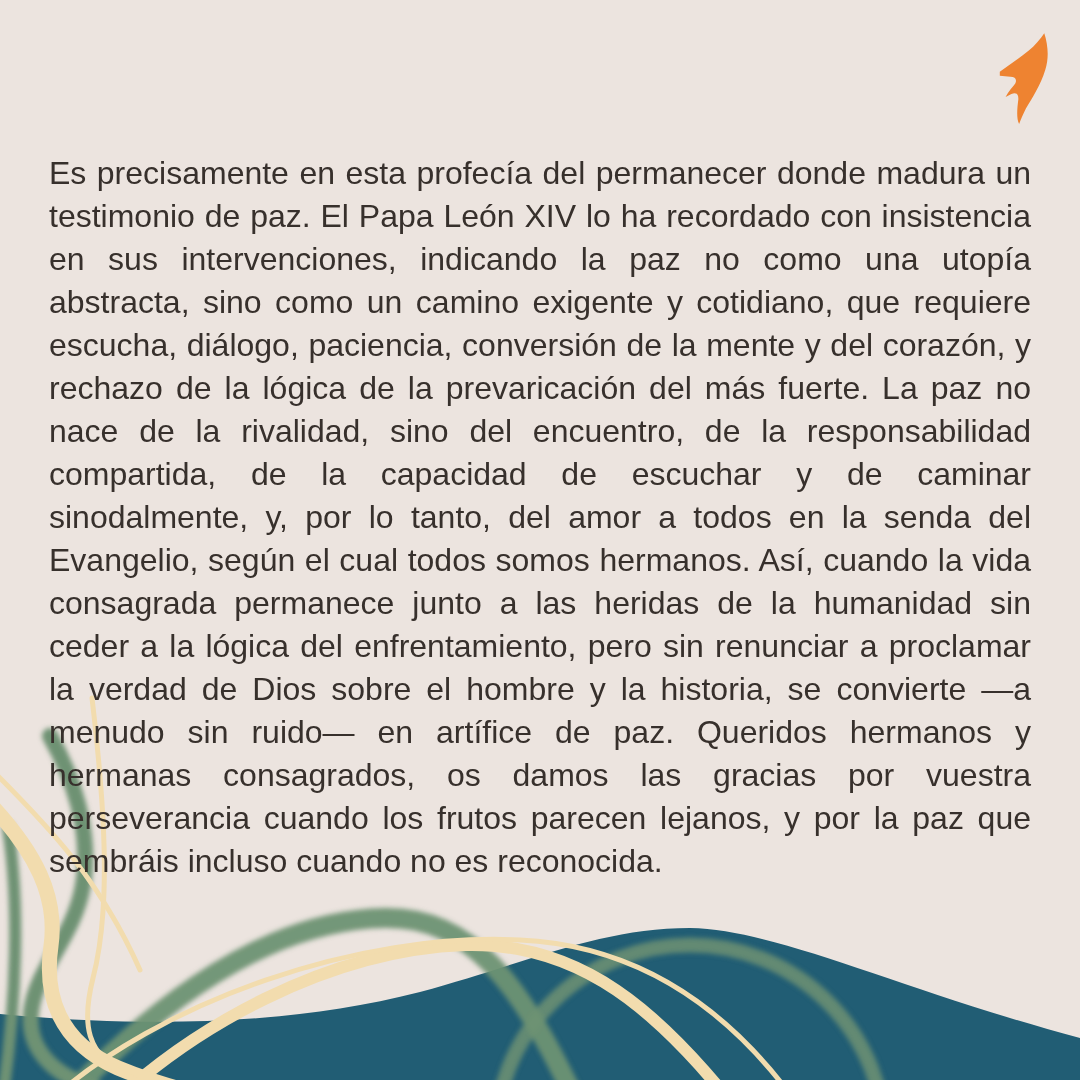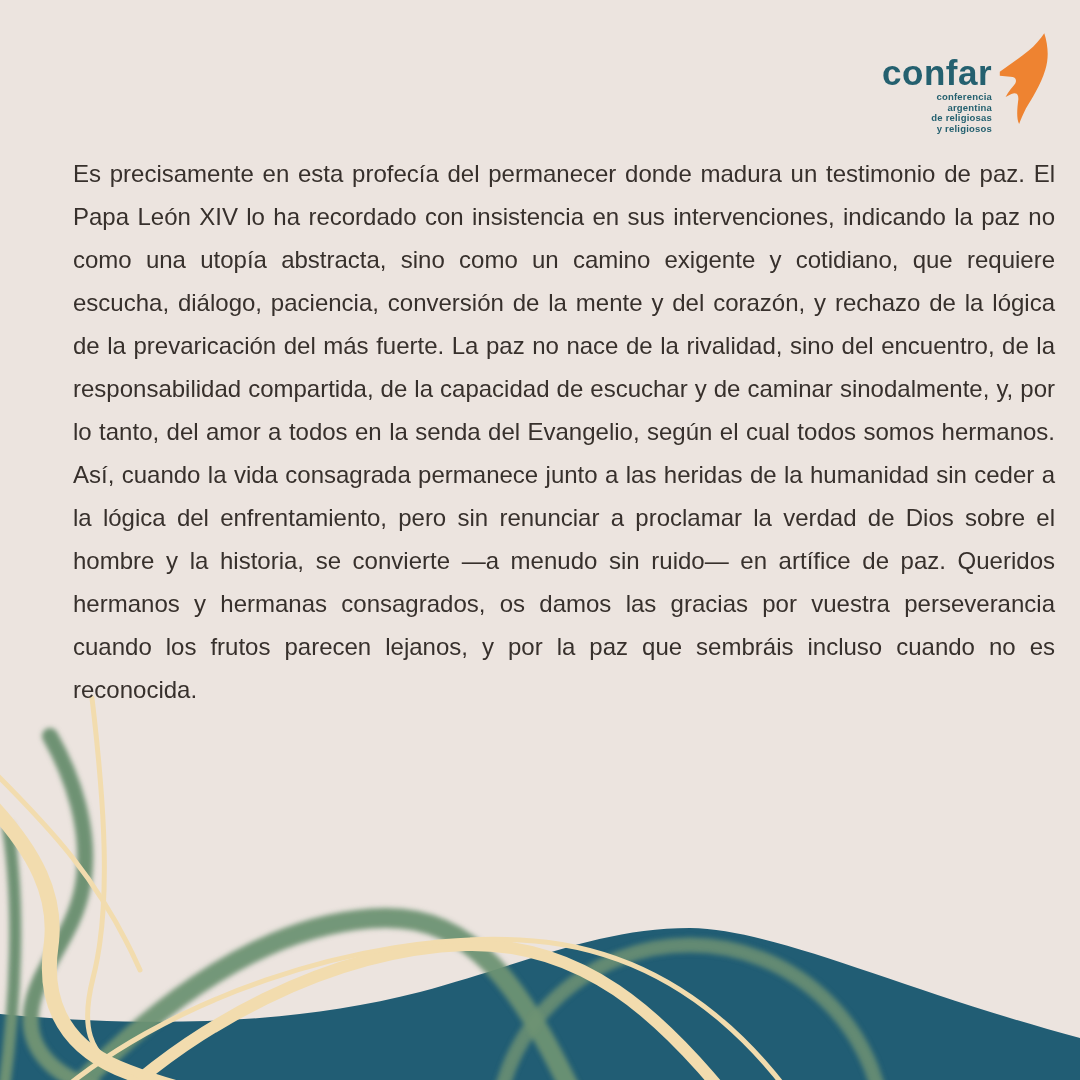--- a/index.html
+++ b/index.html
@@ -46,25 +46,24 @@
     margin-left: 2px;
     flex: 0 0 auto;
   }
 
   
   .body-text {
     position: absolute;
     left: 49px;
     top: 152px;
     width: 982px;
-    font-size: 24px;
+    font-size: 32px;
     line-height: 43px;
     text-align: justify;
     text-justify: inter-word;
-    margin-left: 24px;
   }
 
   
   .decor {
     position: absolute;
     left: 0;
     top: 680px;
     width: 1080px;
     height: 400px;
     display: block;
@@ -97,29 +96,20 @@
     <g fill="none" stroke-linecap="round" filter="url(#soft-light)">
       <path stroke-width="12" d="M 95 440 C 190 345 330 270 465 265 C 580 262 660 330 745 440" stroke="#f2dcae"></path>
       <path stroke-width="5" d="M 45 425 C 160 320 360 252 520 260 C 650 266 740 340 805 435" stroke="#f2dcae"></path>
       <path stroke-width="15" d="M -6 128 C 34 172 58 215 51 266 C 44 314 58 362 118 388 C 190 418 280 432 370 442" stroke="#f2dcae"></path>
       <path stroke-width="5" d="M 92 18 C 104 120 112 225 93 298 C 82 342 84 376 132 398 C 190 424 280 436 350 444" stroke="#f2dcae"></path>
       <path stroke-width="5" d="M -6 92 C 50 148 100 200 140 290" stroke="#f2dcae"></path>
     </g>
   </svg>
 
   <header class="logo">
-    <div class="logo-textcol">
-      <span class="logo-wordmark" style="color: rgb(36, 96, 111);">confar</span>
-      <div class="logo-sub" style="color: rgb(36, 96, 111);">
-        <div>conferencia</div>
-        <div>argentina</div>
-        <div>de religiosas</div>
-        <div>y religiosos</div>
-      </div>
-    </div>
     <svg class="logo-mark" viewBox="0 0 60 100" aria-hidden="true">
       <path d="M 6 40
                C 16 33 26 26 36 18
                C 42 13 48 6 52 0
                C 56 12 57 26 53 38
                C 48 54 40 66 33 78
                C 30 84 28 89 26 94
                C 23 88 24 78 25 70
                C 26 63 23 61 18 63
                L 12 66

